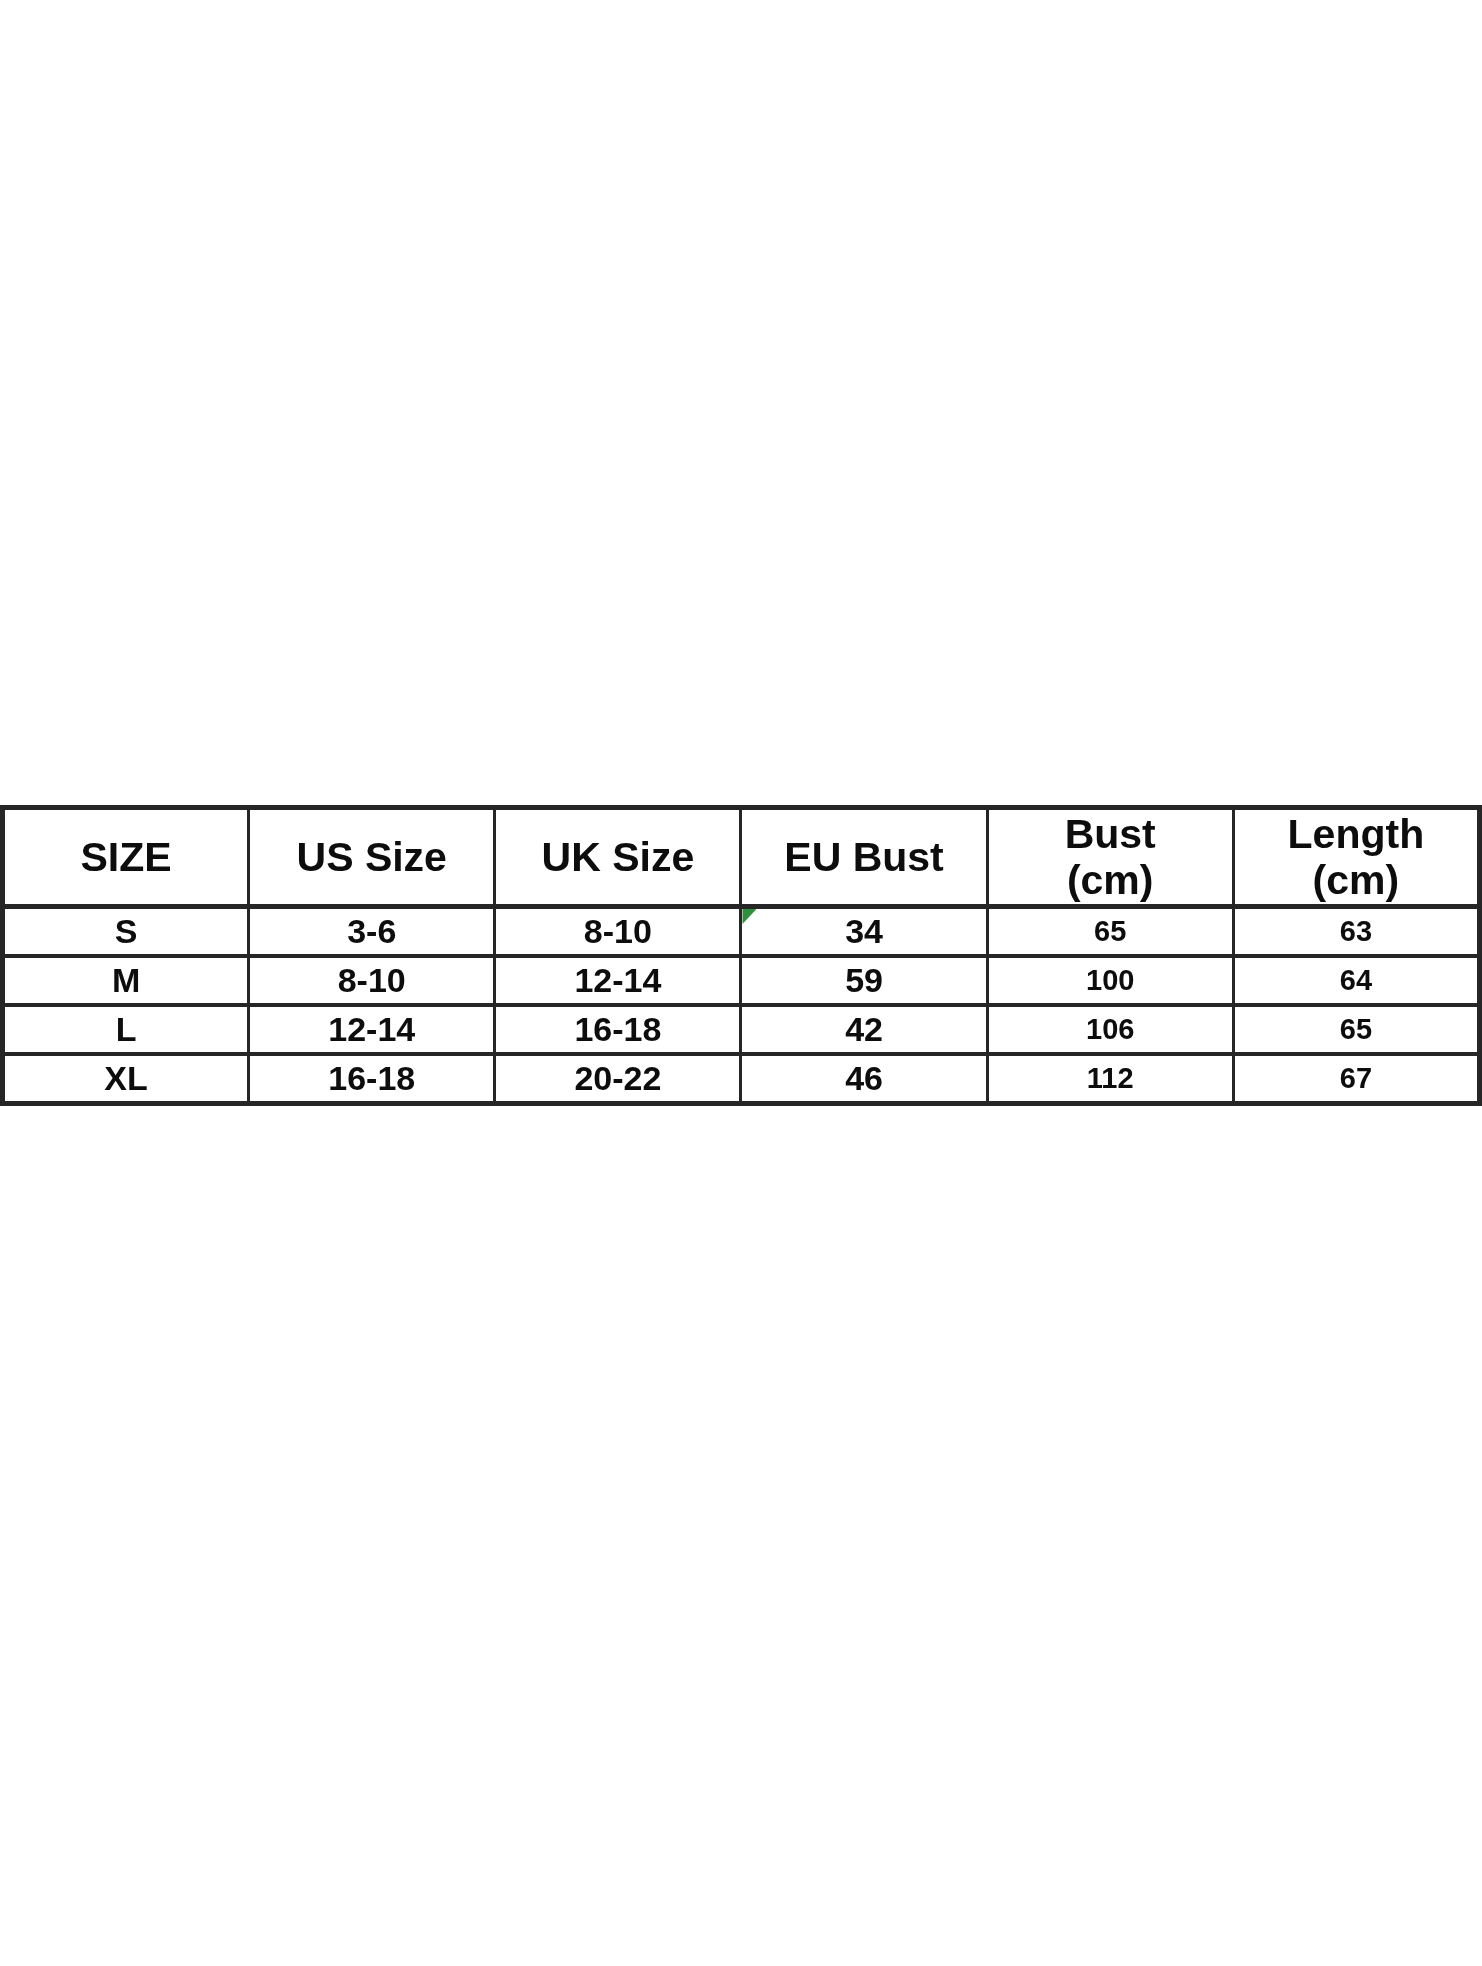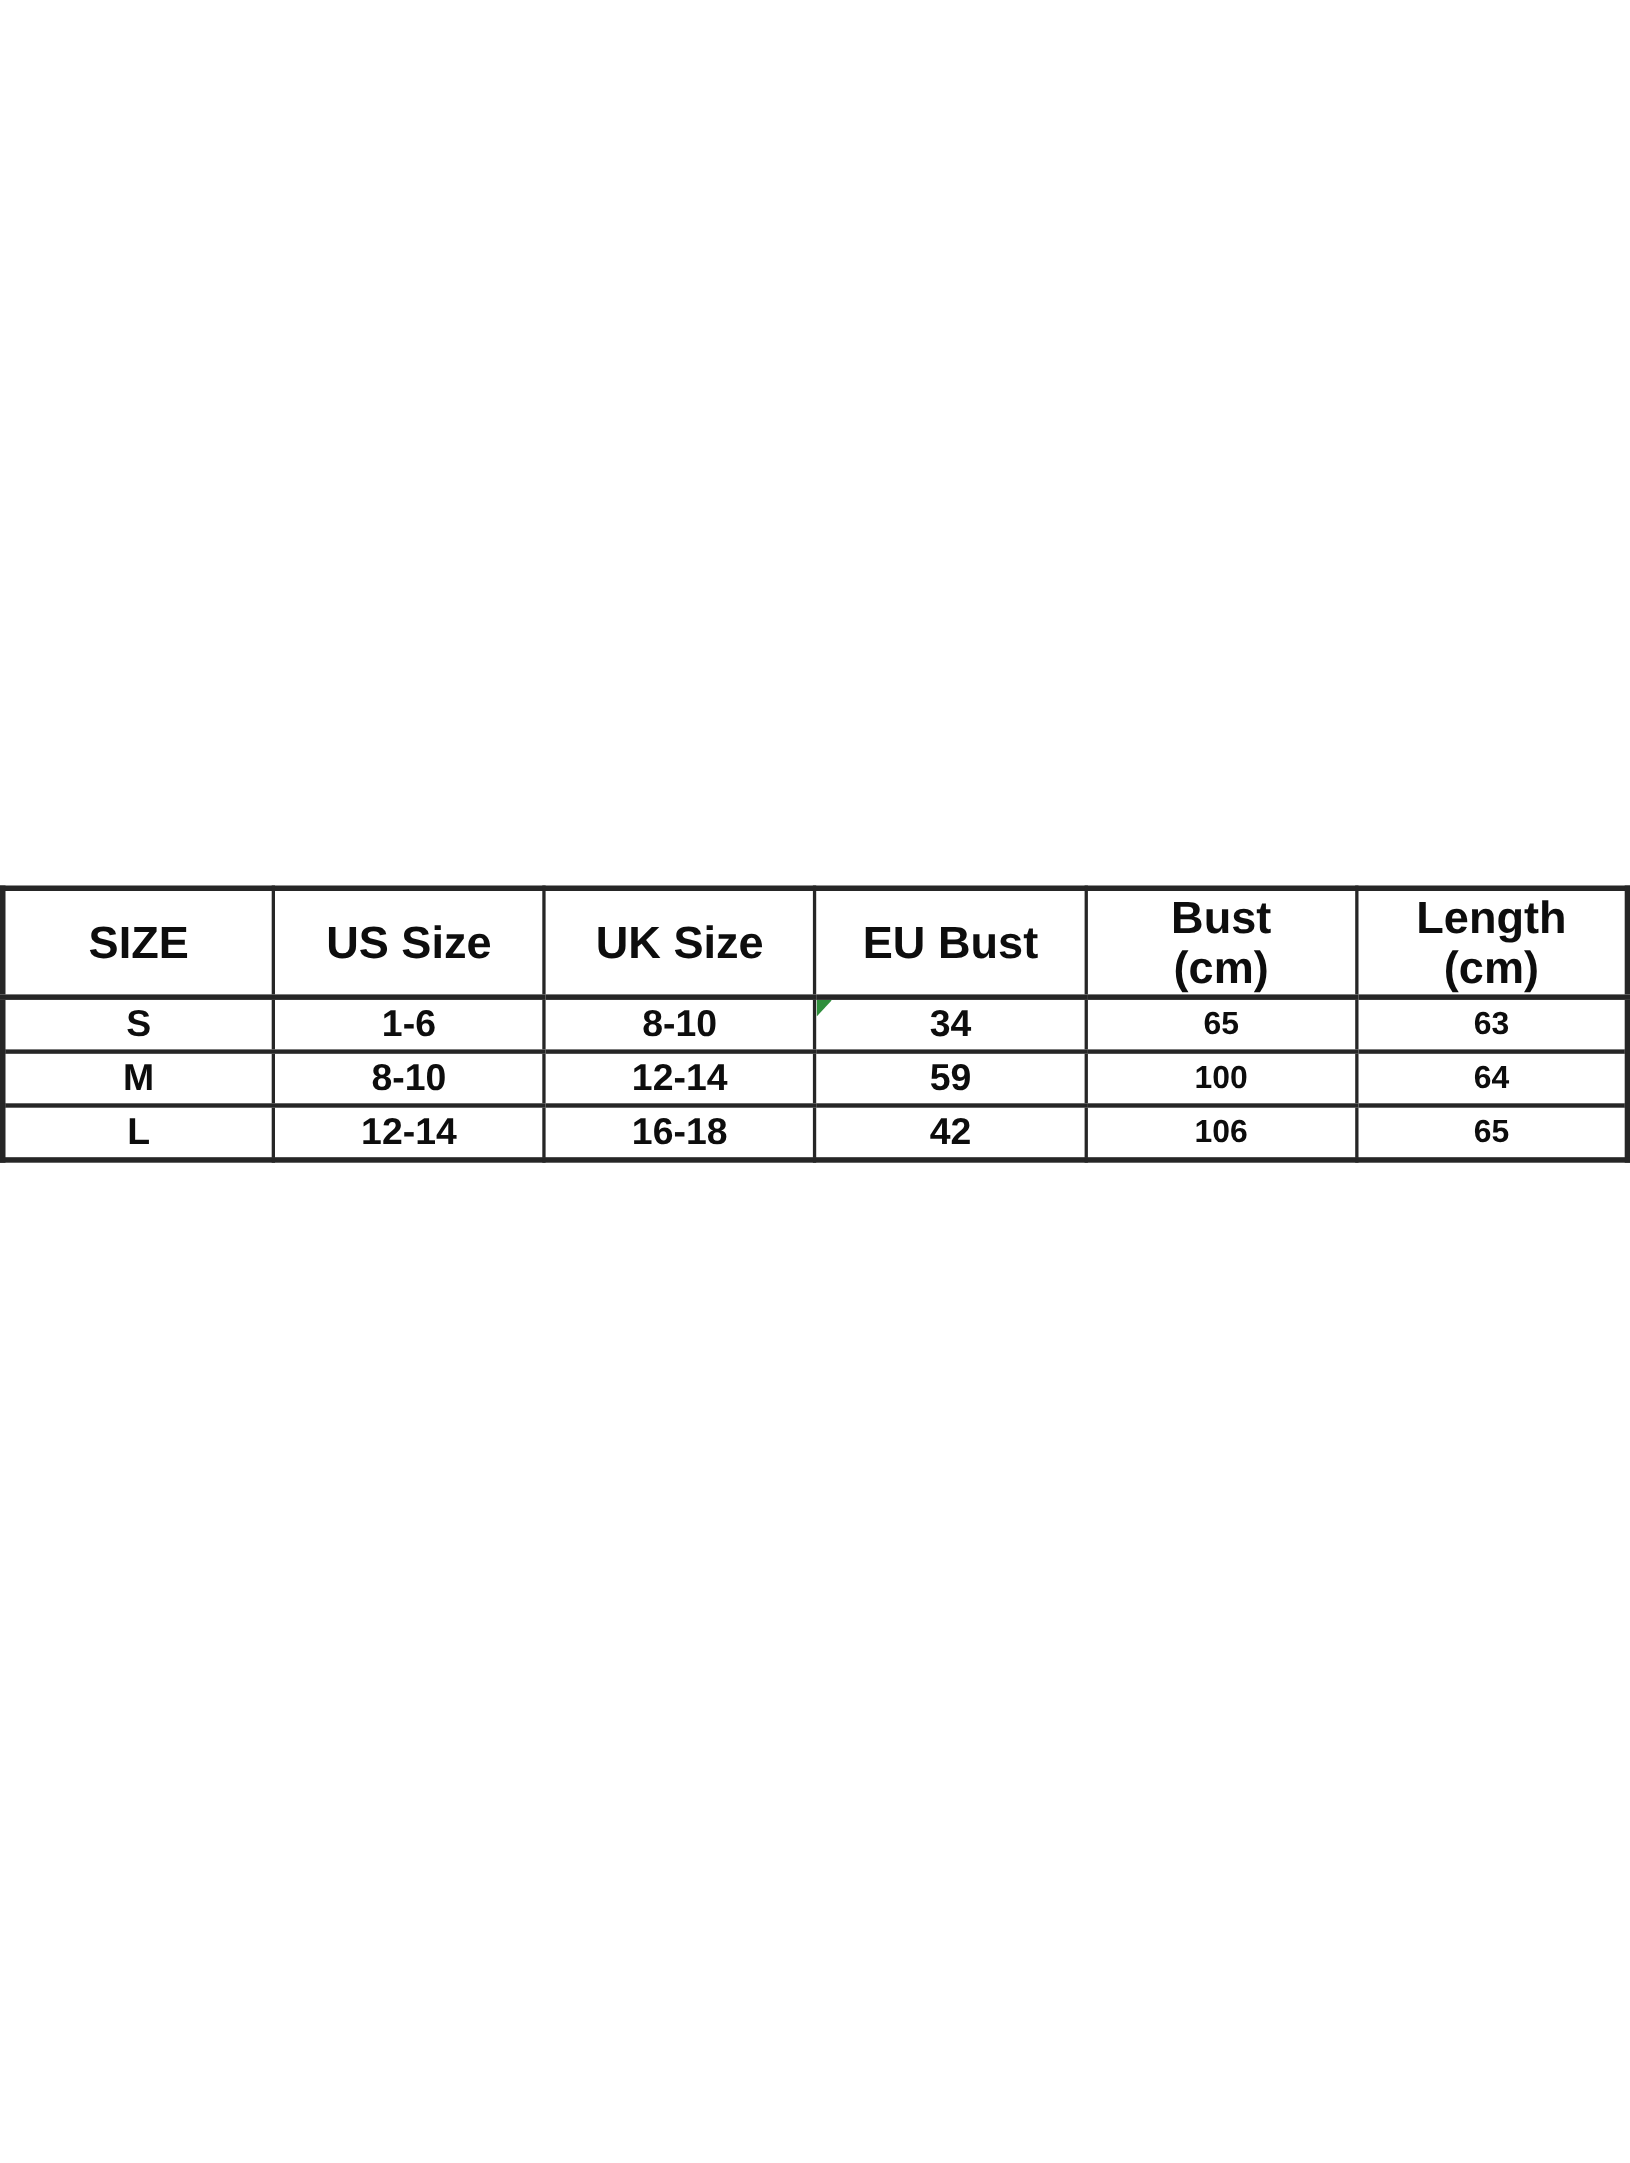--- a/index.html
+++ b/index.html
@@ -93,21 +93,21 @@
         </th>
         <th>
           <span class="hline">Length</span>
           <span class="hline">(cm)</span>
         </th>
       </tr>
     </thead>
     <tbody>
       <tr>
         <td>S</td>
-        <td>1-6</td>
+        <td>3-6</td>
         <td>8-10</td>
         <td class="flag-cell">
           <span class="corner-flag"></span>
           <span>34</span>
         </td>
         <td class="small">65</td>
         <td class="small">63</td>
       </tr>
       <tr>
         <td>M</td>
@@ -118,16 +118,24 @@
         <td class="small">64</td>
       </tr>
       <tr>
         <td>L</td>
         <td>12-14</td>
         <td>16-18</td>
         <td>42</td>
         <td class="small">106</td>
         <td class="small">65</td>
       </tr>
+      <tr>
+        <td>XL</td>
+        <td>16-18</td>
+        <td>20-22</td>
+        <td>46</td>
+        <td class="small">112</td>
+        <td class="small">67</td>
+      </tr>
     </tbody>
   </table>
 
 </div>
 
 </body></html>

